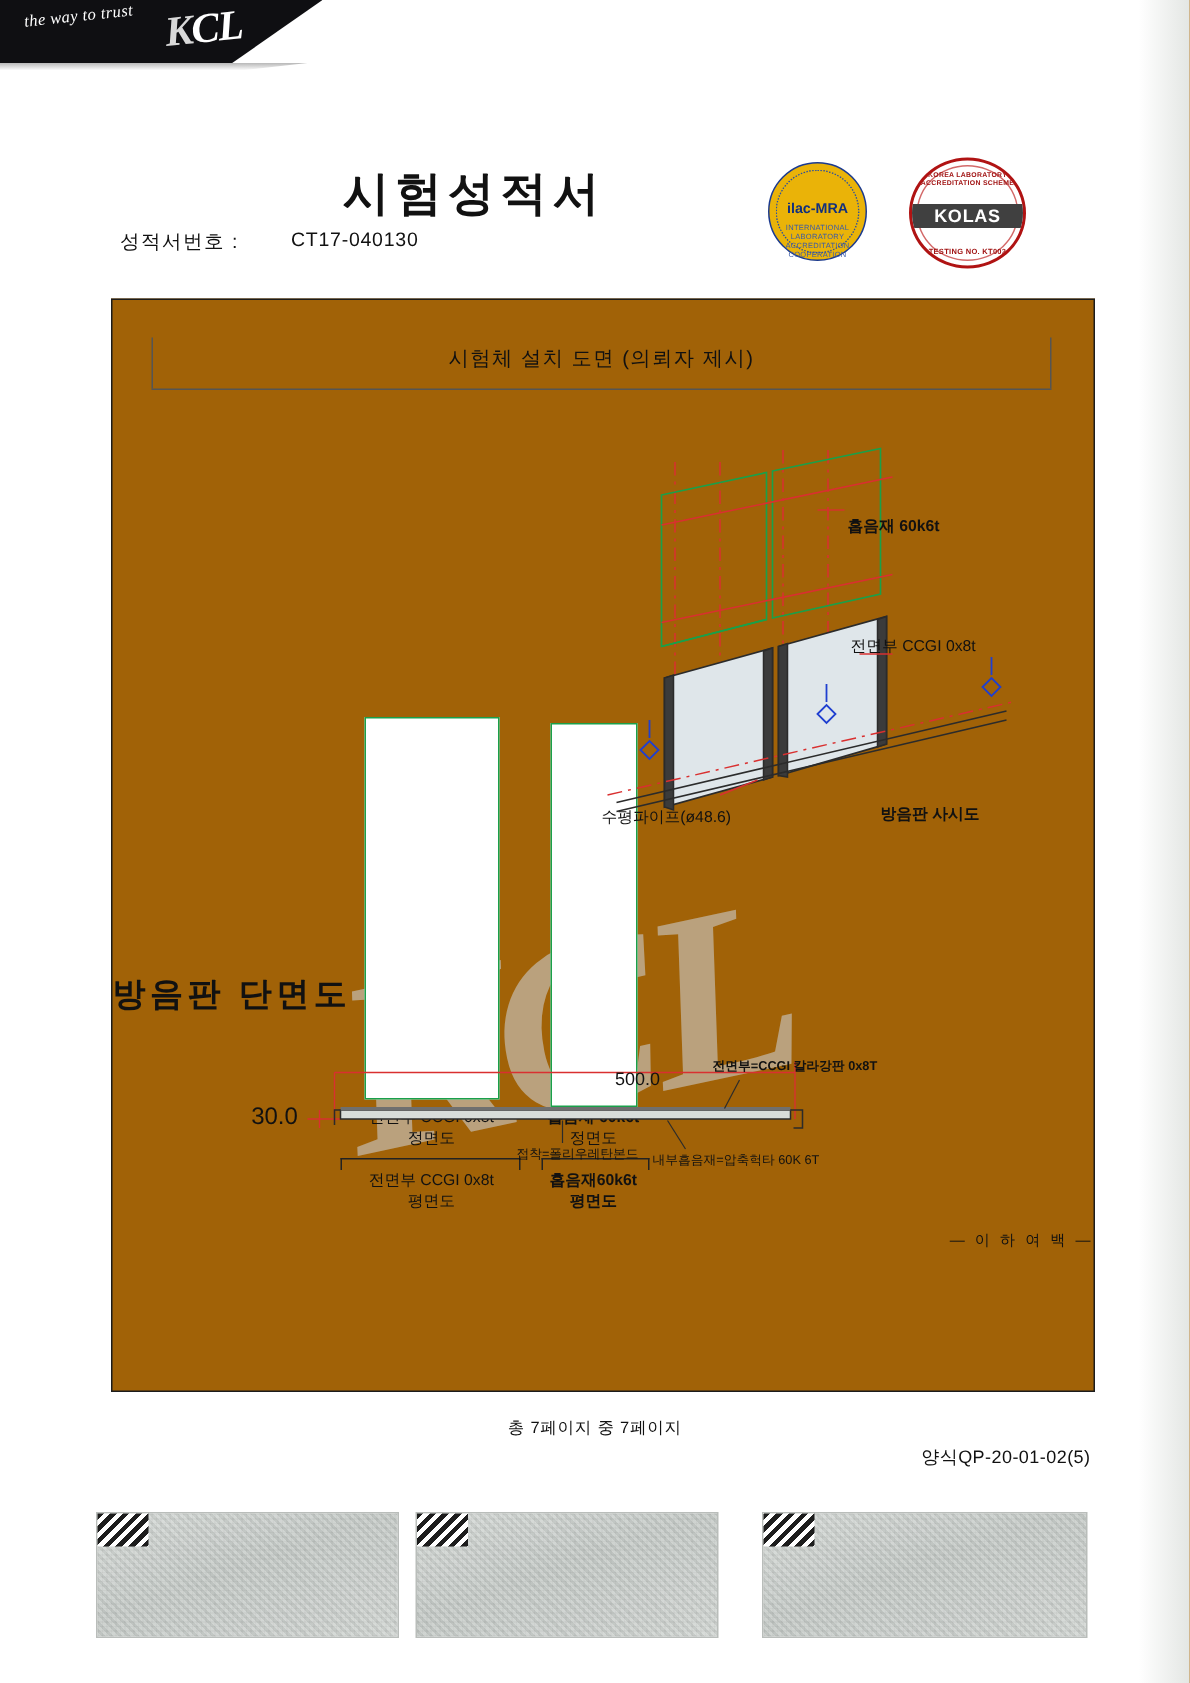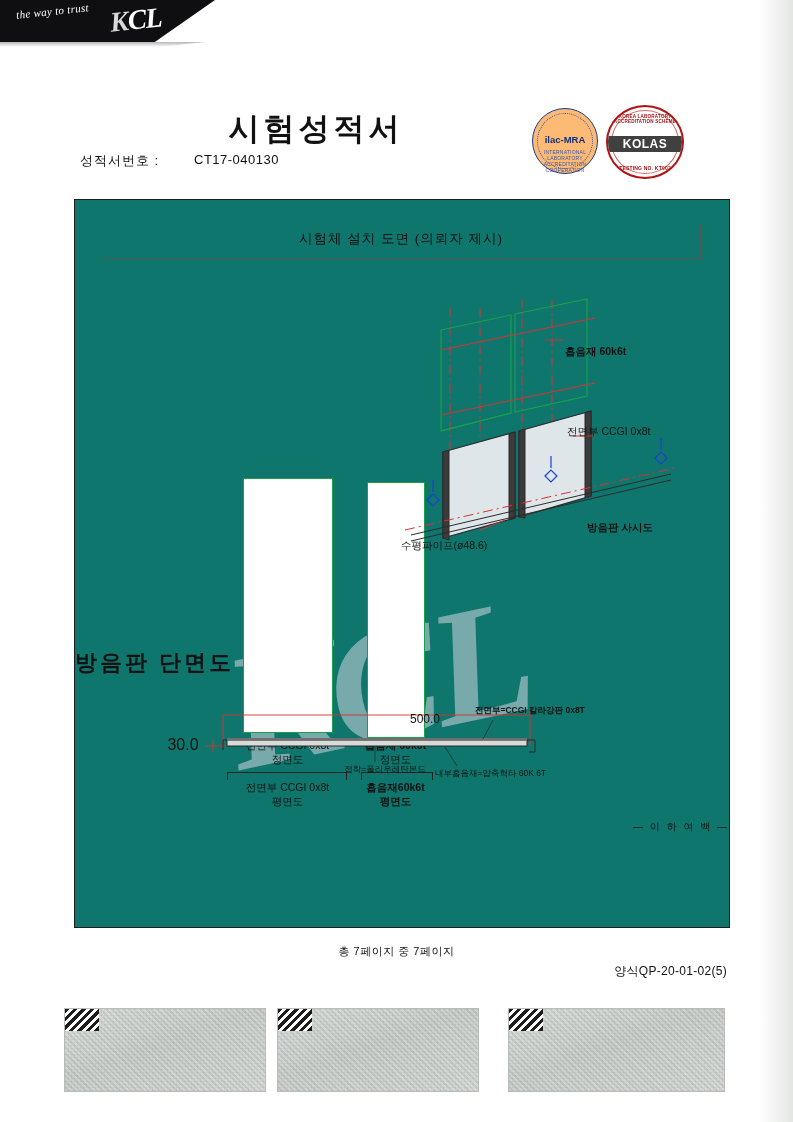--- a/index.html
+++ b/index.html
@@ -54,22 +54,22 @@
   }
   .report-no-label{
     position:absolute;left:80px;top:152px;font-size:13px;letter-spacing:1px;
   }
   .report-no-value{
     position:absolute;left:194px;top:152px;font-size:13px;letter-spacing:.5px;
   }
 
   
   .logo-ilac{
-    position:absolute;left:532px;top:108px;width:64px;height:64px;border-radius:50%;
-    border:1.5px solid #1b3a8f;background:#fdba74;
+    position:absolute;left:512px;top:108px;width:64px;height:64px;border-radius:50%;
+    border:1.5px solid #1b3a8f;background:#eab308;
   }
   .logo-ilac .ring{
     position:absolute;left:4px;top:4px;right:4px;bottom:4px;border-radius:50%;
     border:1px dotted #2a4fa0;
   }
   .logo-ilac .txt{
     position:absolute;left:0;right:0;top:25px;text-align:center;
     font-size:9.5px;font-weight:bold;color:#12307d;letter-spacing:0px;
   }
   .logo-ilac .sub{
@@ -96,21 +96,21 @@
     font-size:4.6px;color:#a11414;font-weight:bold;letter-spacing:.2px;
   }
   .logo-kolas .bot{
     position:absolute;left:0;right:0;bottom:6px;text-align:center;
     font-size:5px;color:#a11414;font-weight:bold;letter-spacing:.2px;
   }
 
   
   .frame{
     position:absolute;left:74px;top:199px;width:654px;height:727px;
-    border:1.6px solid #1c1c1c;background:#0f766e;
+    border:1.6px solid #1c1c1c;background:#a16207;
   }
   .inner-title-box{
     position:absolute;left:26px;top:25px;width:600px;height:34px;
     border-bottom:1px solid #555;
   }
   .inner-title{
     text-align:center;font-size:13.5px;letter-spacing:1px;line-height:28px;color:#111;
   }
   .inner-rule-left{position:absolute;left:26px;top:25px;width:1px;height:34px;background:#555;}
   .inner-rule-right{position:absolute;left:625px;top:25px;width:1px;height:34px;background:#555;}
@@ -309,21 +309,21 @@
       <path d="M586,250 l0,-12"></path>
     </g>
   </svg>
 
   <div class="cap" style="left:490px;top:144px;width:120px;text-align:left;">
     <b>흡음재 60k6t</b>
   </div>
   <div class="cap" style="left:492px;top:224px;width:140px;text-align:left;">
     <span>전면부 CCGI 0x8t</span>
   </div>
-  <div class="cap" style="left:512px;top:320px;width:120px;text-align:left;">
+  <div class="cap" style="left:512px;top:336px;width:120px;text-align:left;">
     <b>방음판 사시도</b>
   </div>
   <div class="cap" style="left:326px;top:338px;width:150px;text-align:left;">
     <span>수평파이프(ø48.6)</span>
   </div>
 
   <div class="section-title">방음판 단면도</div>
 
   <svg class="svgwrap" style="top:0;" viewBox="0 0 654 727">
 

